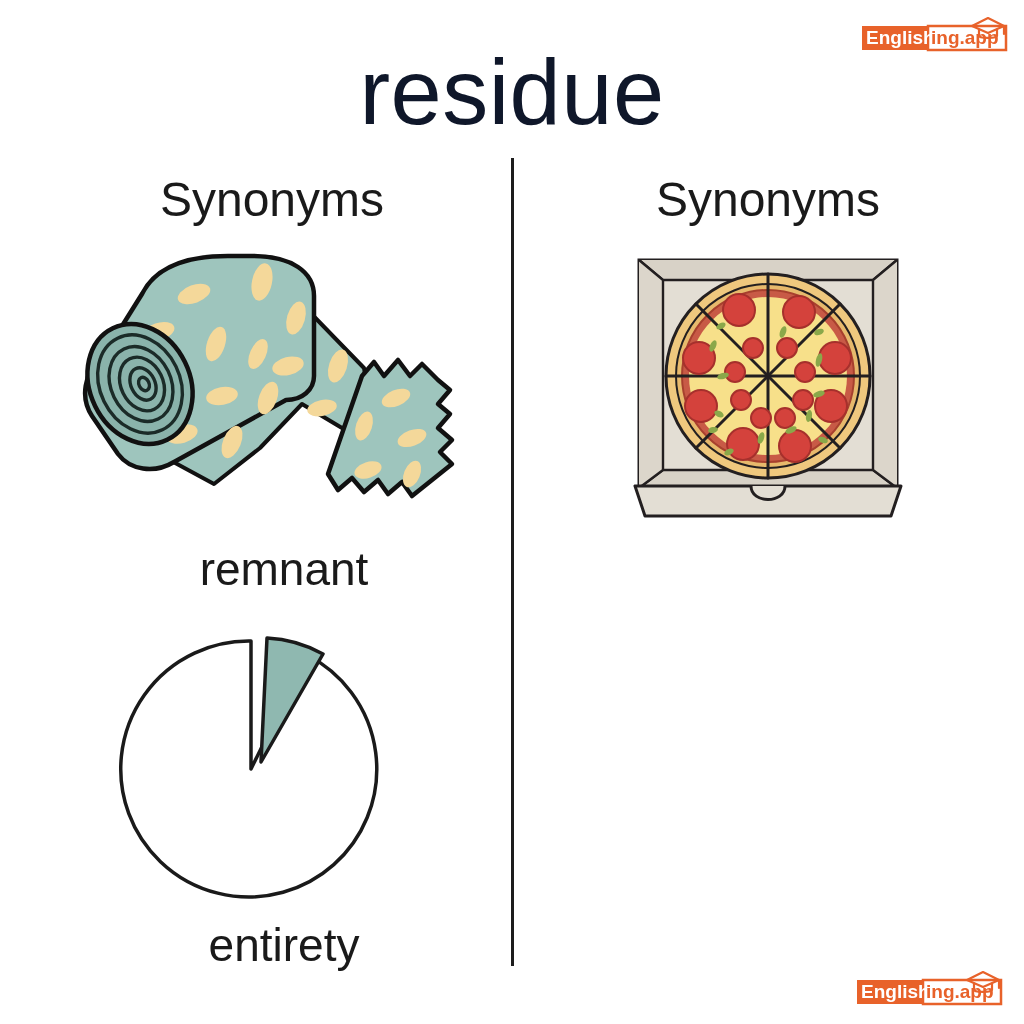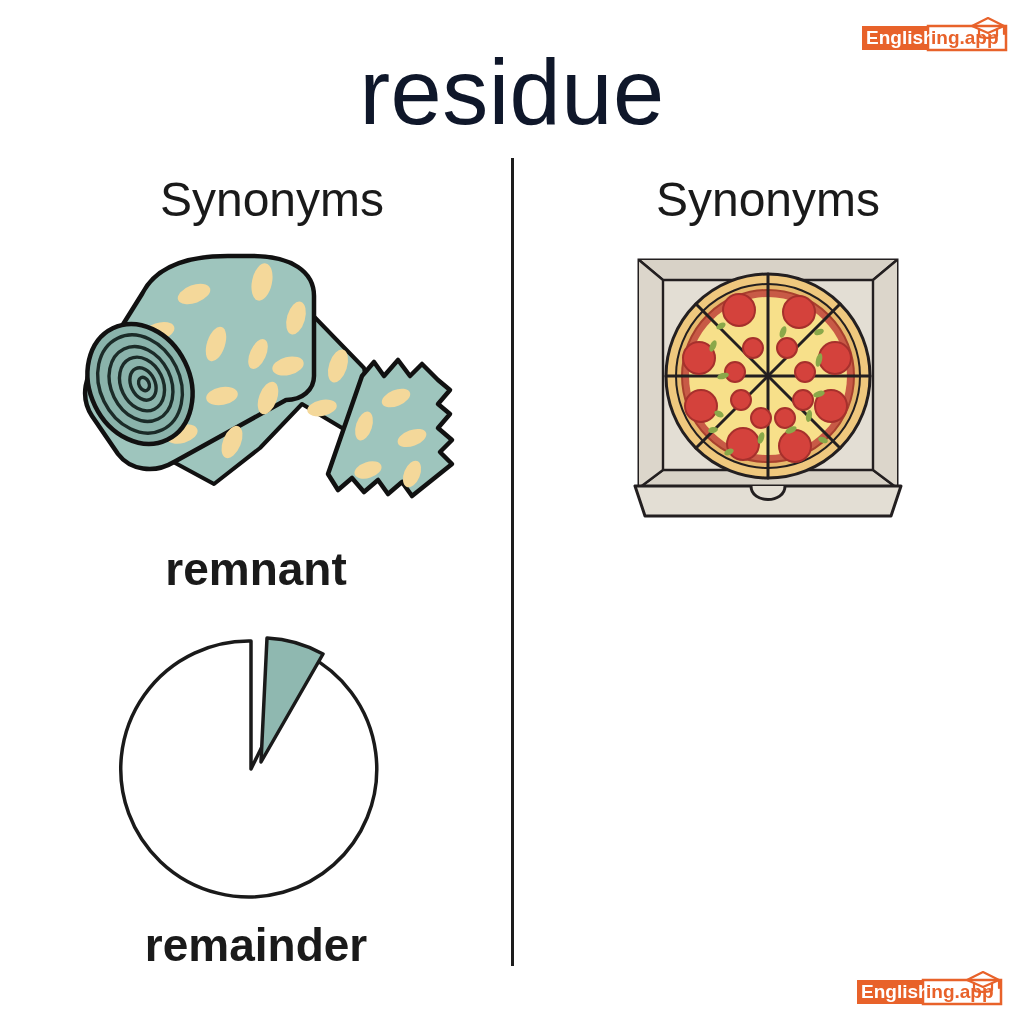--- a/index.html
+++ b/index.html
@@ -73,23 +73,24 @@
     width: 512px;
   }
   .cell .art {
     display: block;
     margin: 0 auto;
   }
   .cell .word {
     width: 512px;
     text-align: center;
     font-size: 46px;
-    font-weight: 700;
+    font-weight: 400;
     color: #1a1a1a;
     line-height: 1;
+    padding-left: 28px;
   }
 
   #cell-remnant   { left: 0;     top: 248px; }
   #cell-whole     { left: 512px; top: 248px; }
   #cell-remainder { left: 0;     top: 614px; }
   #cell-entirety  { left: 512px; top: 614px; }
 
   #cell-remnant   .word,
   #cell-whole     .word { margin-top: 18px; }
   #cell-remainder .word,
@@ -268,21 +269,21 @@
 
   <div class="cell" id="cell-remainder">
     <svg class="art" width="290" height="290" viewBox="0 0 290 290">
 
       <path d="M140 155 L140 27
                A128 128 0 1 0 196 41
                Z" fill="#ffffff" stroke="#1a1a1a" stroke-width="3.5" stroke-linejoin="round"></path>
 
       <path d="M150 148 L156 24 A128 128 0 0 1 212 40 Z" fill="#8fb8b0" stroke="#1a1a1a" stroke-width="3.5" stroke-linejoin="round"></path>
     </svg>
-    <div class="word">remainder</div>
+    <div class="word">entirety</div>
   </div>
 
 
   <div class="logo logo-bot">
     <svg viewBox="0 0 148 40">
       <rect x="2" y="12" width="144" height="24" fill="#e8622a"></rect>
       <rect x="68" y="12" width="78" height="24" fill="#ffffff" stroke="#e8622a" stroke-width="2.5"></rect>
       <text x="6" y="30" font-family="'Liberation Sans',sans-serif" font-size="19" font-weight="bold" fill="#ffffff">English</text>
       <text x="71" y="30" font-family="'Liberation Sans',sans-serif" font-size="19" font-weight="bold" fill="#e8622a">ing.app</text>
       <g fill="none" stroke="#e8622a" stroke-width="2.2" stroke-linejoin="round" stroke-linecap="round">

